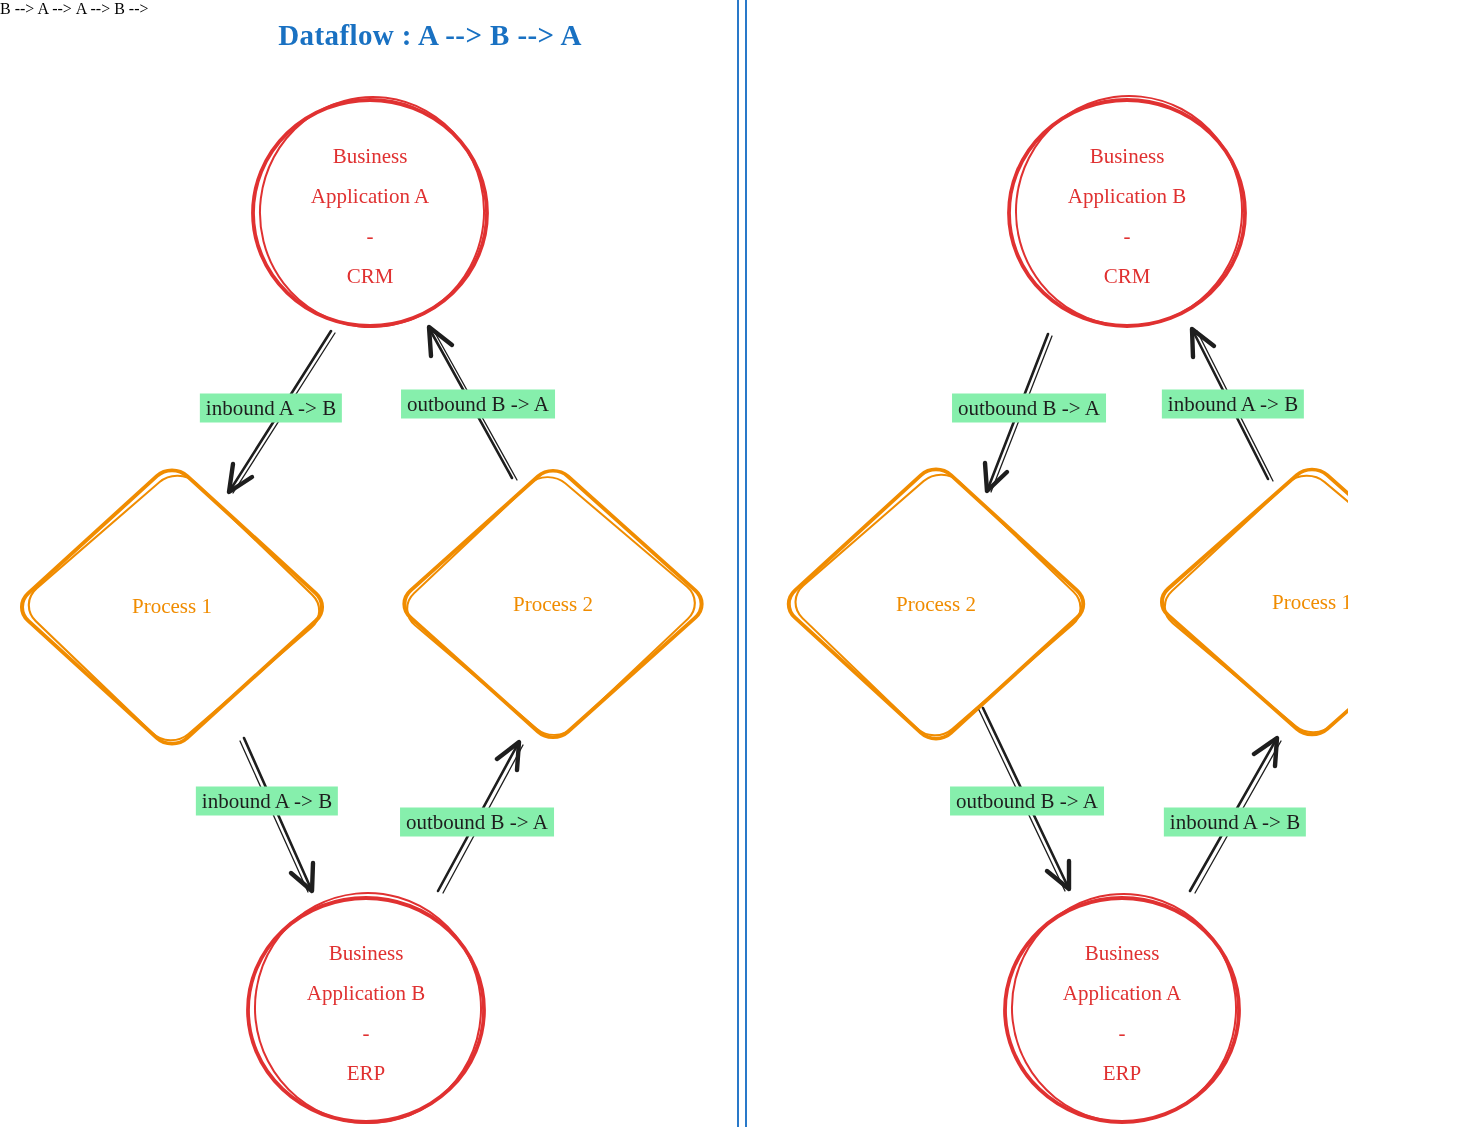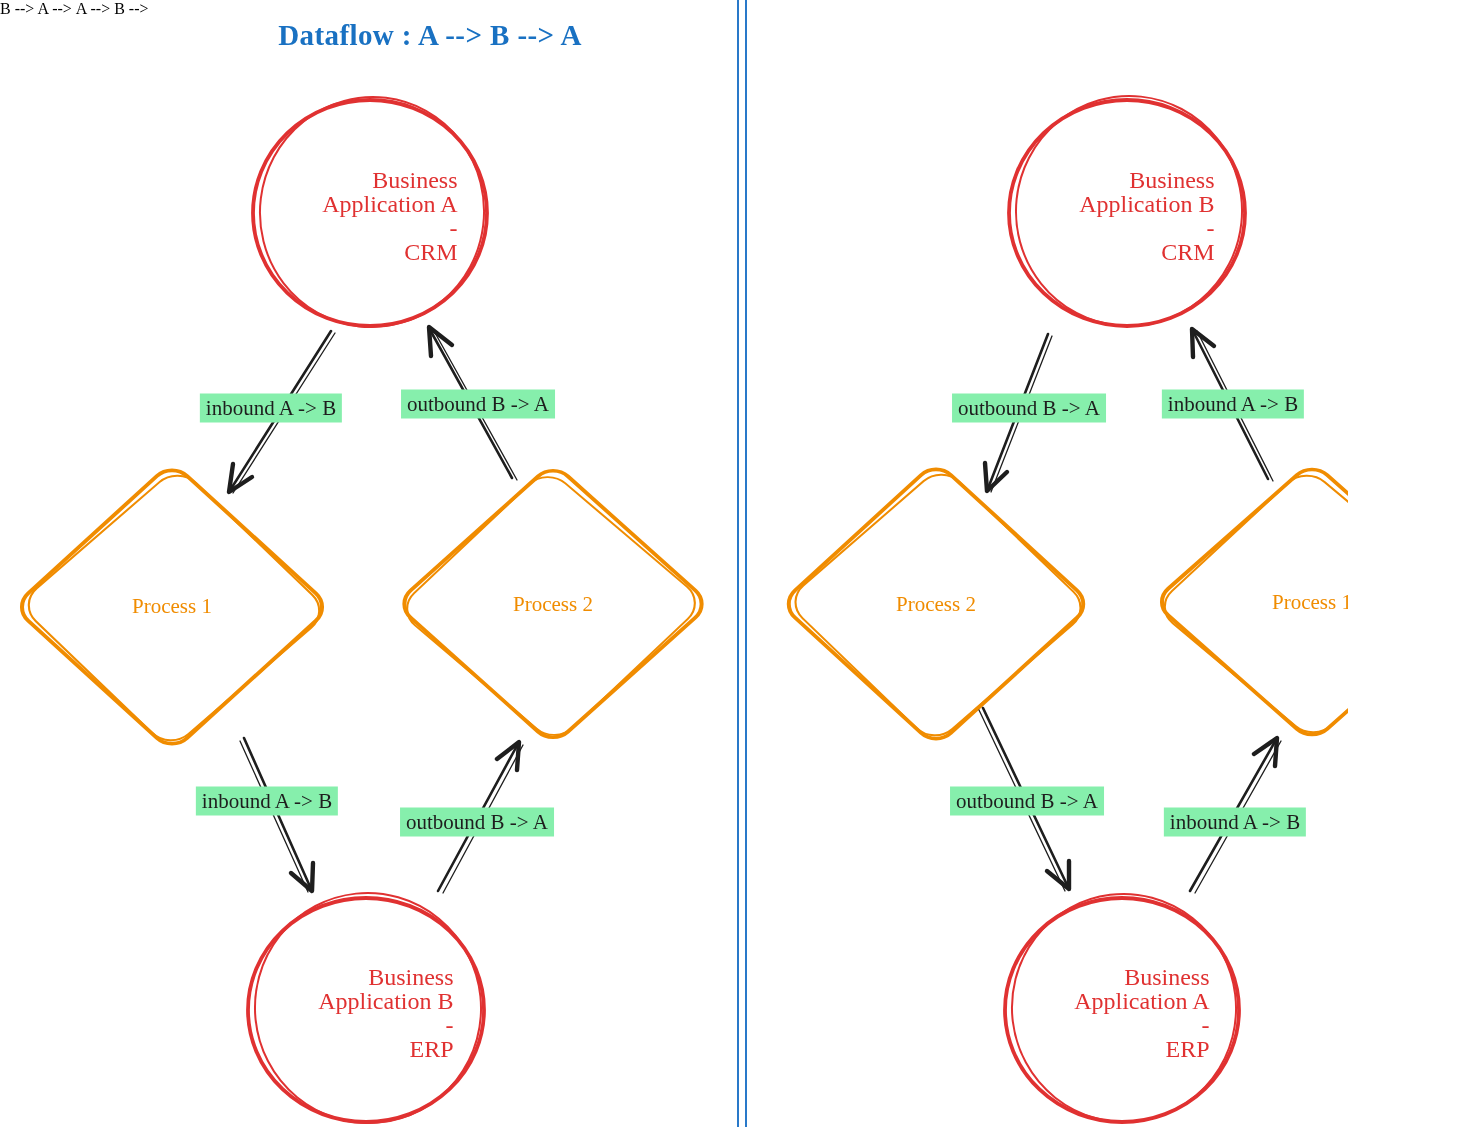--- a/index.html
+++ b/index.html
@@ -16,22 +16,22 @@
   }
   svg.diagram{position:absolute;left:0;top:0;width:732px;height:1127px;}
   .red ellipse{fill:none;stroke:var(--node_red,#e03131);}
   .orange rect{fill:none;stroke:var(--process_orange,#f08c00);}
   .s1{stroke-width:3.8;}
   .s2{stroke-width:2;}
   .edge path{fill:none;stroke:var(--edge_black,#1e1e1e);stroke-width:2.6;stroke-linecap:round;}
   .edge path.thin{stroke-width:1.3;}
   .edge path.head{stroke-width:4.4;stroke-linejoin:round;}
   .node-label{
-    position:absolute;transform:translate(-50%,-50%);text-align:right;
-    color:var(--node_red,#e03131);font-size:24px;line-height:24px;font-weight:500;
+    position:absolute;transform:translate(-50%,-50%);text-align:center;
+    color:var(--node_red,#e03131);font-size:21px;line-height:40px;font-weight:500;
   }
   .node-label .nm{width:175px;}
   .process-label{
     position:absolute;transform:translate(-50%,-50%);text-align:left;
     color:var(--process_orange,#f08c00);font-size:21px;font-weight:500;white-space:nowrap;
   }
   .edge-label{
     position:absolute;transform:translate(-50%,-50%);background:#86efac;
     padding:2px 6px;font-size:21px;color:var(--edge_black,#1e1e1e);white-space:nowrap;
   }

